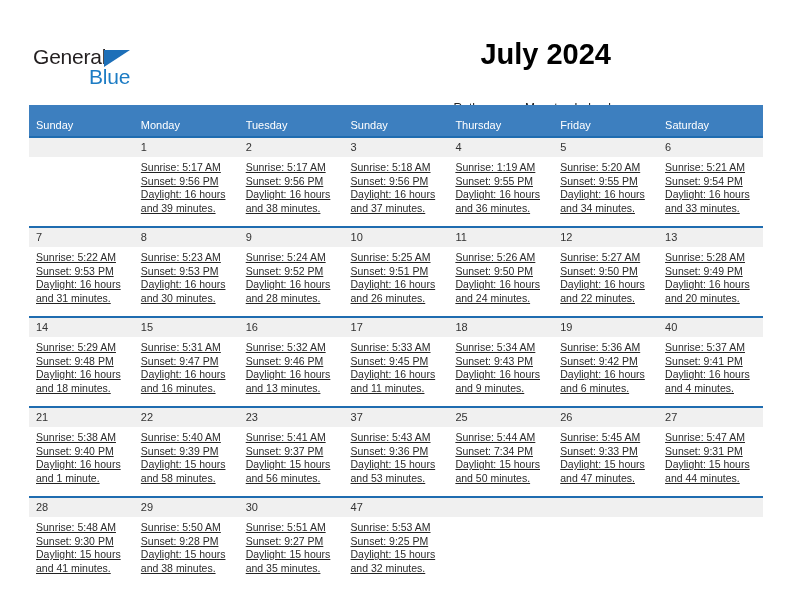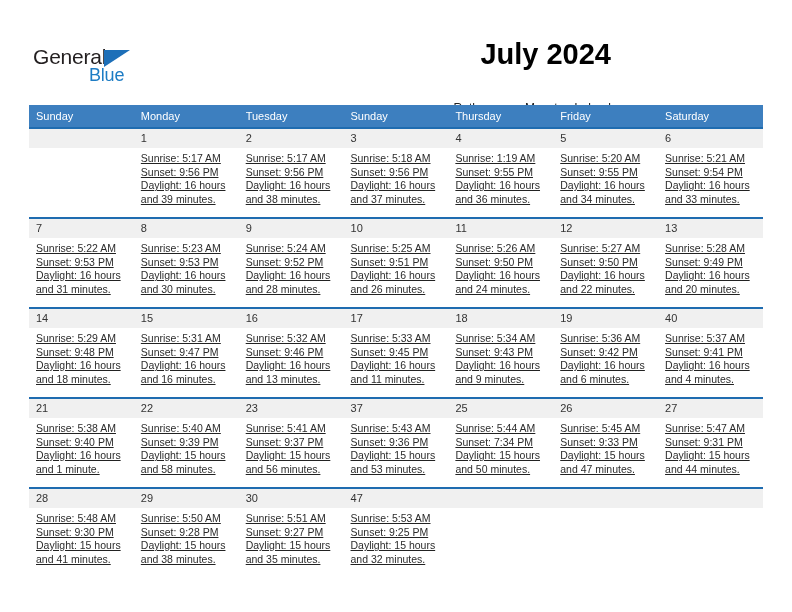--- a/index.html
+++ b/index.html
@@ -51,21 +51,21 @@
     top: 5px;
     width: 0;
     height: 0;
     border-left: 26px solid #1d6fb8;
     border-bottom: 17px solid transparent;
   }
   .logo-blue {
     position: absolute;
     left: 56px;
     top: 20px;
-    font-size: 18px;
+    font-size: 21px;
     letter-spacing: -0.2px;
     color: #1d7cc4;
     font-family: "Liberation Sans", sans-serif;
   }
   .title {
     position: absolute;
     right: 35px;
     top: 31px;
     font-size: 29px;
     color: #000000;
@@ -95,21 +95,21 @@
     width: 734px;
     border-collapse: collapse;
     table-layout: fixed;
   }
   table.grid th {
     background: #3d7fbf;
     color: #ffffff;
     font-size: 11px;
     font-weight: normal;
     text-align: left;
-    padding: 5px 0 5px 7px;
+    padding: 14px 0 5px 7px;
     height: 11px;
     border: none;
   }
   .wk-sep td {
     height: 2px;
     padding: 0;
     border: none;
     background: transparent;
   }
   .wk-sep td .rule {

